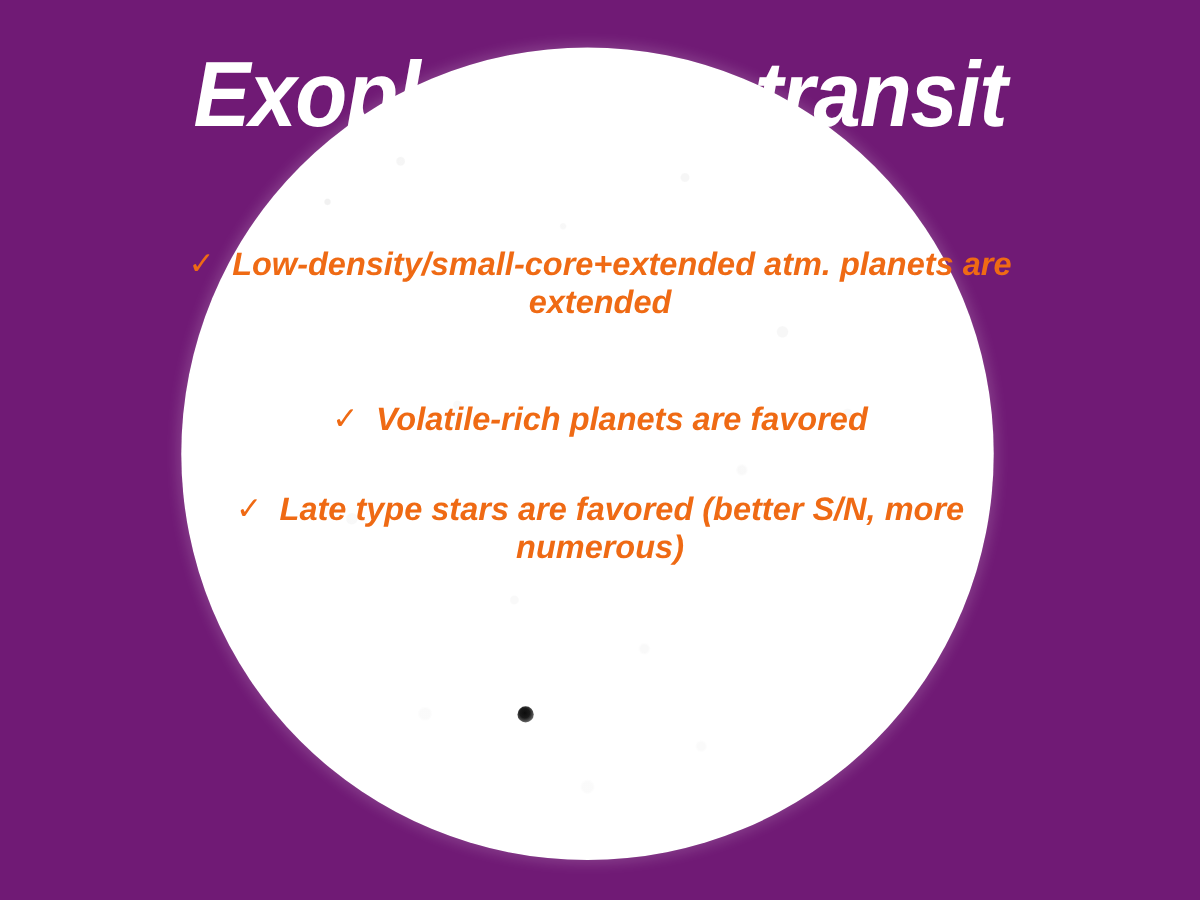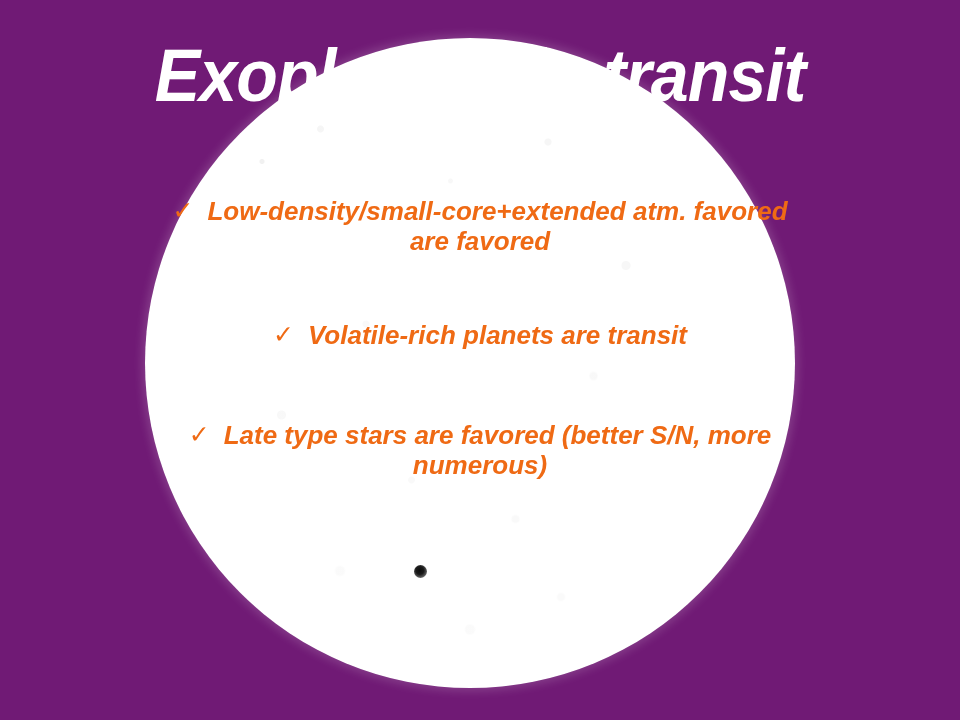--- a/index.html
+++ b/index.html
@@ -128,21 +128,21 @@
     color: #ef6a14;
     font-family: "Liberation Sans", sans-serif;
     font-weight: bold;
     font-style: italic;
     font-size: 26px;
     line-height: 30px;
     text-align: center;
   }
   .bullet-1 { margin-top: 0px; }
   .bullet-2 { margin-top: 64px; }
-  .bullet-3 { margin-top: 70px; }
+  .bullet-3 { margin-top: 42px; }
 
   .check {
     font-family: "DejaVu Sans", sans-serif;
     font-style: normal;
     font-weight: normal;
     font-size: 25px;
     color: #ef6a14;
     padding-right: 14px;
     vertical-align: 1px;
   }
@@ -158,25 +158,25 @@
     <div class="disc-texture"></div>
     <div class="disc-limb"></div>
     <div class="transit-dot"></div>
   </div>
 
   <div class="title">Exoplanets in transit</div>
 
   <div class="bullets">
 
     <div class="bullet bullet-1">
-      <span class="check">✓</span><span class="btext">Low-density/small-core+extended atm. favored are favored</span>
+      <span class="check">✓</span><span class="btext">Low-density/small-core+extended atm. planets are extended</span>
     </div>
 
     <div class="bullet bullet-2">
-      <span class="check">✓</span><span class="btext">Volatile-rich planets are transit</span>
+      <span class="check">✓</span><span class="btext">Volatile-rich planets are favored</span>
     </div>
 
     <div class="bullet bullet-3">
       <span class="check">✓</span><span class="btext">Late type stars are favored (better S/N, more numerous)</span>
     </div>
 
   </div>
 
 </div>
 

